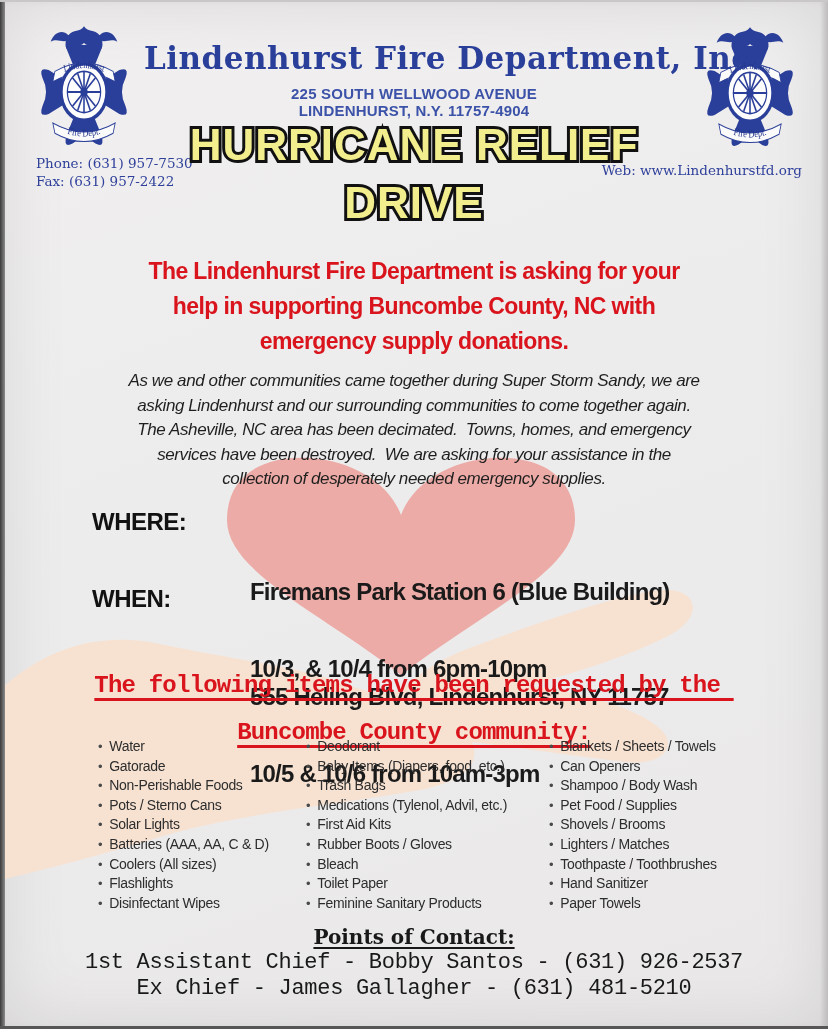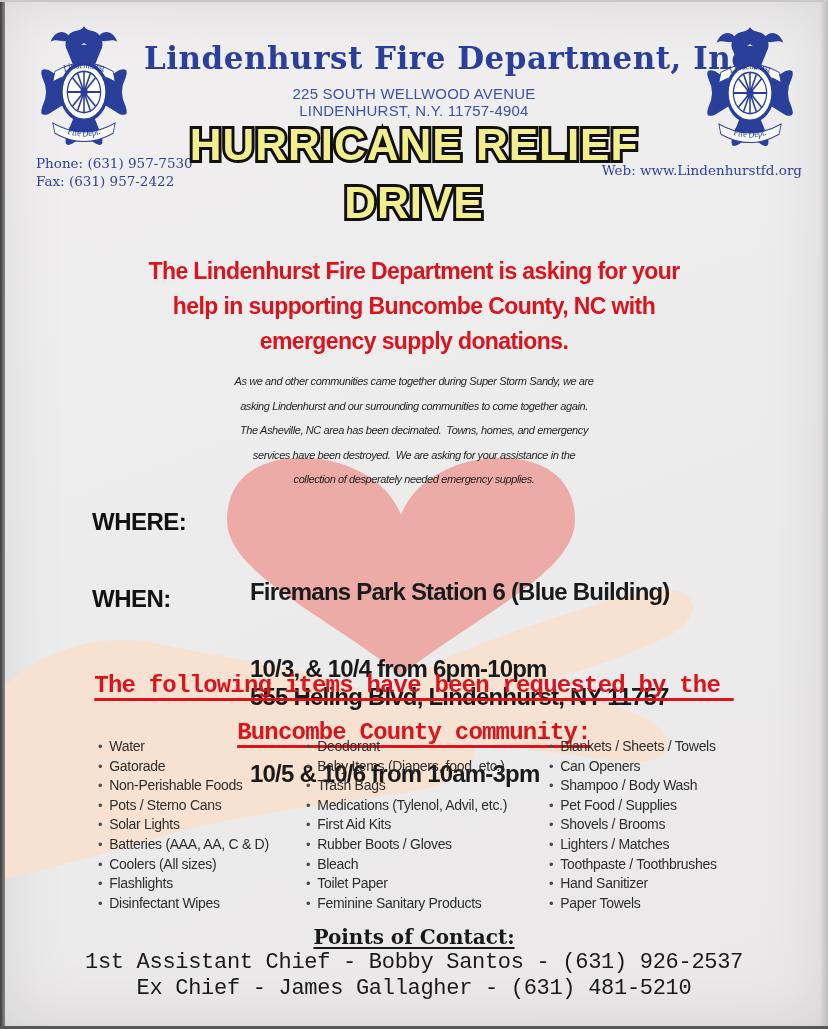--- a/index.html
+++ b/index.html
@@ -26,21 +26,21 @@
   .badge-right{left:698px;top:26px;}
 
   .org-name{
     position:absolute;left:144px;width:540px;top:40px;
     text-align:center;white-space:nowrap;
     font-family:"DejaVu Serif",serif;font-weight:bold;font-size:31px;
     color:#2a3f99;letter-spacing:0.5px;
   }
   .org-address{
     position:absolute;left:144px;width:540px;top:85px;text-align:center;
-    font-weight:400;font-size:15px;line-height:17px;color:#3b52a8;letter-spacing:0.2px;
+    font-weight:700;font-size:15px;line-height:17px;color:#3b52a8;letter-spacing:0.2px;
   }
   .phonefax{
     position:absolute;left:36px;top:154px;
     font-family:"DejaVu Serif",serif;font-size:13.5px;line-height:18px;color:#2f419b;
   }
   .weblink{
     position:absolute;right:26px;top:162px;
     font-family:"DejaVu Serif",serif;font-size:13.5px;color:#2f419b;
   }
 
@@ -49,21 +49,21 @@
     font-family:Liberation Sans, sans-serif;font-weight:800;font-size:44px;letter-spacing:1px;}
   .big-line .stroke{position:absolute;left:0;width:100%;top:0;color:#111;
     -webkit-text-stroke:6px #111;}
   .big-line .fill{position:absolute;left:0;width:100%;top:0;color:#f2ee8d;}
 
   .appeal{position:absolute;left:0;width:828px;top:254px;text-align:center;
     color:#d9141c;font-weight:700;font-size:23px;line-height:35px;letter-spacing:-0.6px;}
   .appeal div{white-space:pre;}
 
   .narrative{position:absolute;left:0;width:828px;top:369px;text-align:center;
-    font-style:italic;color:#1f1f1f;font-size:11px;line-height:24.5px;letter-spacing:-0.4px;}
+    font-style:italic;color:#1f1f1f;font-size:17px;line-height:24.5px;letter-spacing:-0.4px;}
   .narrative div{white-space:pre;}
 
   .detail{position:absolute;left:92px;display:grid;grid-template-columns:126px auto;gap:32px;}
   .detail-where{top:504px;}
   .detail-when{top:581px;}
   .detail .lbl{font-weight:900;font-size:24px;line-height:35px;color:#121212;letter-spacing:-0.5px;}
   .detail .lines{font-weight:700;font-size:24px;line-height:35px;color:#1a1a1a;letter-spacing:-0.8px;white-space:pre;}
 
   .items-heading{position:absolute;left:0;width:828px;top:662px;text-align:center;
     color:#d9141c;font-weight:800;font-size:24px;line-height:47px;letter-spacing:-0.8px;}

